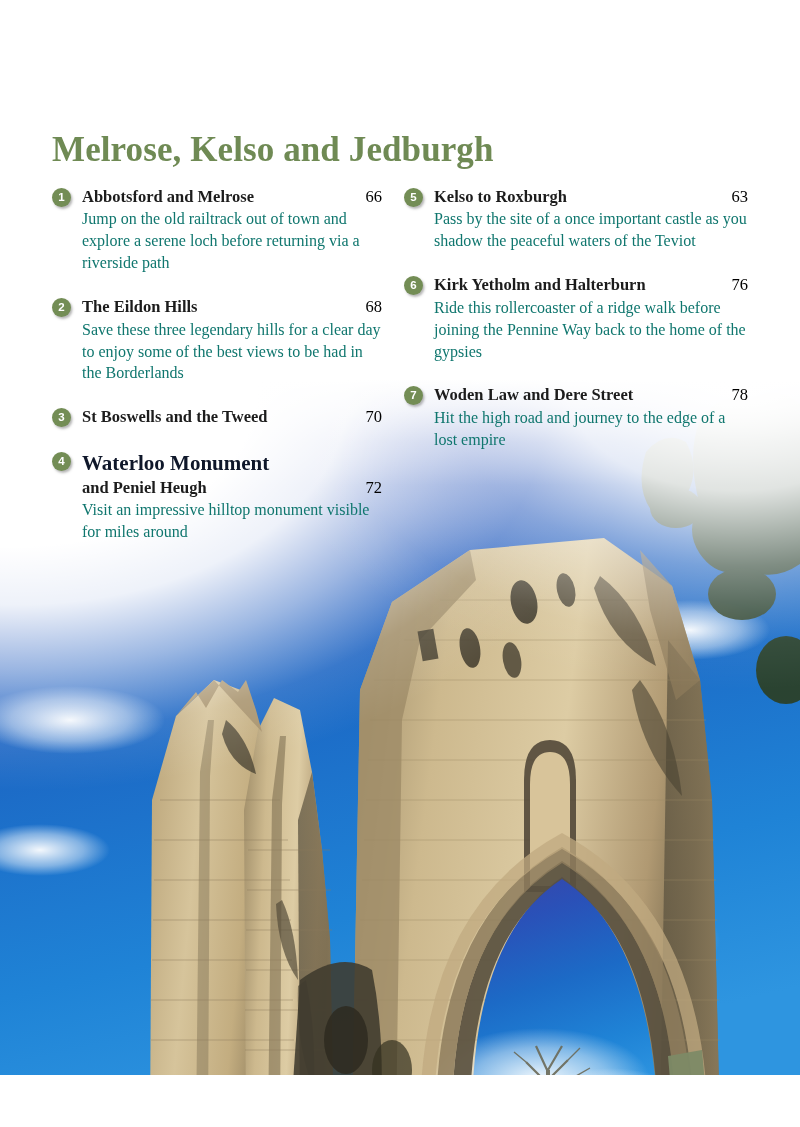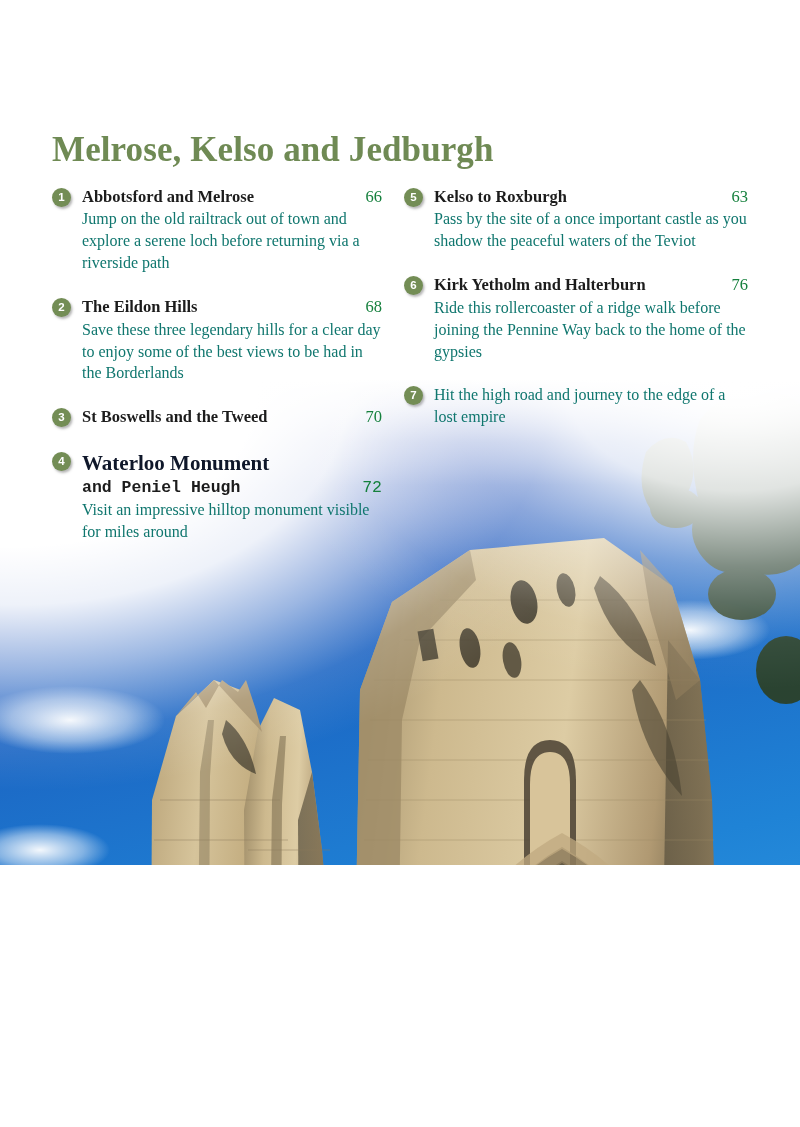--- a/index.html
+++ b/index.html
@@ -8,21 +8,21 @@
     padding: 0;
     background: #ffffff;
   }
   body {
     font-family: "Liberation Serif", "DejaVu Serif", serif;
   }
 
   .page {
     position: relative;
     width: 800px;
-    height: 865px;
+    height: 1075px;
     overflow: hidden;
     background: #ffffff;
   }
 
   
   .photo {
     position: absolute;
     left: 0;
     top: 380px;
     width: 800px;
@@ -125,21 +125,21 @@
   }
   .entry-title {
     font-size: 16.5px;
     font-weight: 700;
     color: #1c1c1c;
     line-height: 1.30;
   }
   .entry-page {
     font-size: 16.5px;
     font-weight: 400;
-    color: #15803d;
+    color: #000000;
     flex: 0 0 auto;
     white-space: nowrap;
   }
   
   .entry-head.two-line { display: block; }
   .entry-head.two-line .title-line-1 {
     display: block;
     font-size: 21px;
     font-weight: 700;
     color: #0f172a;
@@ -147,21 +147,20 @@
   }
   .entry-head.two-line .title-line-2 {
     display: flex;
     align-items: baseline;
     justify-content: space-between;
     gap: 10px;
     font-size: 16.5px;
     font-weight: 700;
     color: #1c1c1c;
     line-height: 1.30;
-    font-family: Liberation Mono, monospace;
   }
 
   .entry-desc {
     margin-top: 1px;
     font-size: 16px;
     font-weight: 400;
     color: #0f766e;
     line-height: 1.37;
   }
 
@@ -407,20 +406,24 @@
             <span class="entry-title">Kirk Yetholm and Halterburn</span>
             <span class="entry-page">76</span>
           </div>
           <div class="entry-desc">Ride this rollercoaster of a ridge walk before joining the Pennine Way back to the home of the gypsies</div>
         </div>
       </div>
 
       <div class="entry">
         <span class="badge">7</span>
         <div class="entry-body">
+          <div class="entry-head">
+            <span class="entry-title">Woden Law and Dere Street</span>
+            <span class="entry-page">78</span>
+          </div>
           <div class="entry-desc">Hit the high road and journey to the edge of a lost empire</div>
         </div>
       </div>
 
     </div>
   </div>
 
   <div class="folio">65</div>
 
 </div>

